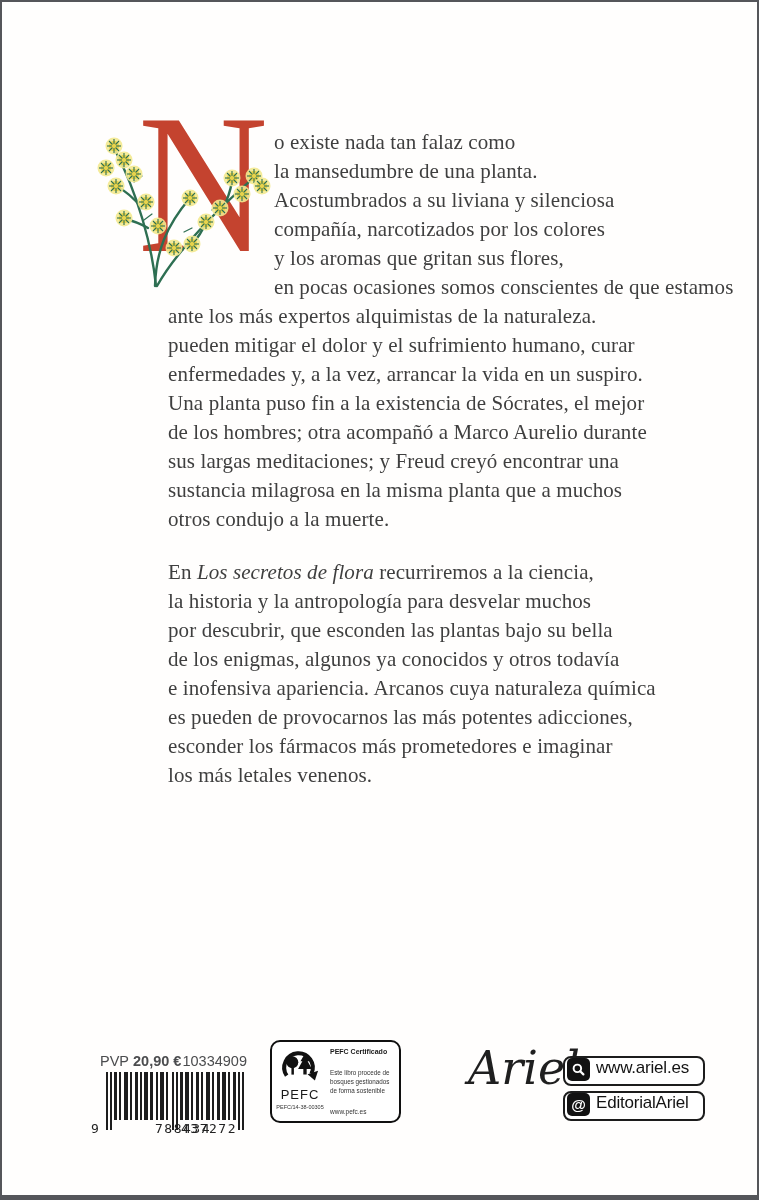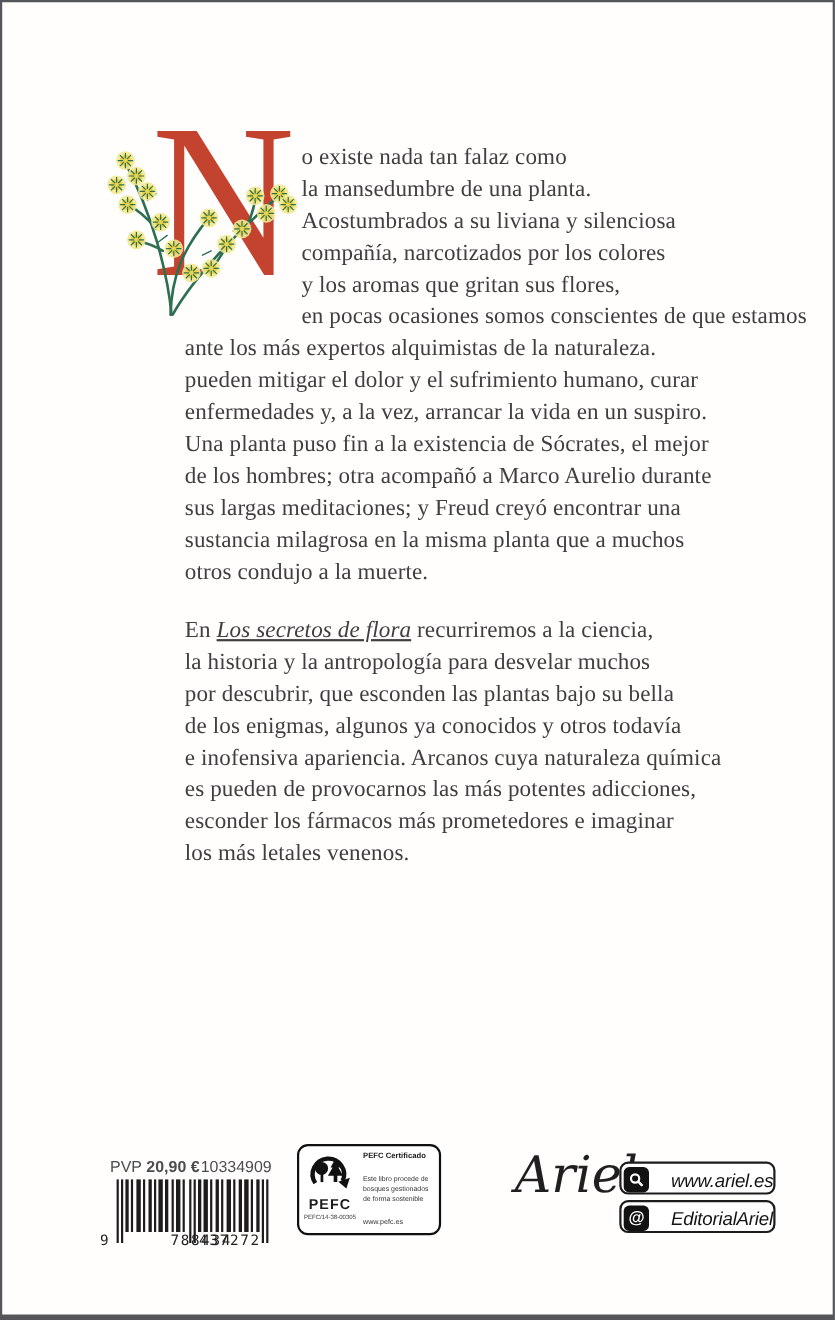--- a/index.html
+++ b/index.html
@@ -21,21 +21,21 @@
     color:#3f3f3f;
   }
   .line{
     font-size:21px;
     line-height:29px;
     white-space:nowrap;
     letter-spacing:.1px;
     margin-left:28px;
   }
   .para2{margin-top:24px;}
-  .italic{font-style:italic;text-decoration:underline;}
+  .italic{font-style:italic;}
 
   
   .dropcap-float{
     float:left;
     width:134px;height:146px;
     position:relative;
   }
   .dropcap{
     position:absolute;
     left:-2px;top:-44px;
@@ -78,21 +78,21 @@
     border:2.5px solid #101010;border-radius:10px;
     background:#fff;
     display:flex;
     font-family:"Liberation Sans", sans-serif;
     color:#1a1a1a;
   }
   .pefc-left{
     width:56px;display:flex;flex-direction:column;align-items:center;
     padding-top:5px;
   }
-  .pefc-word{font-weight:bold;font-size:13px;letter-spacing:1px;line-height:13px;margin-top:1px;}
+  .pefc-word{font-weight:normal;font-size:13px;letter-spacing:1px;line-height:13px;margin-top:1px;}
   .pefc-cert-num{font-size:5.5px;white-space:nowrap;margin-top:3px;color:#333;}
   .pefc-right{
     flex:1;display:flex;flex-direction:column;justify-content:space-between;
     padding:6px 3px 6px 2px;
   }
   .pefc-cert-label{font-weight:bold;font-size:7px;}
   .pefc-desc-line{font-size:6.3px;line-height:9px;color:#333;}
   .pefc-web{font-size:6.5px;color:#333;}
 
   .ariel-logo{
@@ -101,23 +101,22 @@
     font-style:italic;font-size:46px;line-height:46px;
     color:#1f1f1f;
   }
 
   .badges{position:absolute;left:561px;top:1054px;display:flex;flex-direction:column;gap:5px;}
   .badge{
     box-sizing:border-box;
     width:142px;height:30px;
     border:2.5px solid #1c1c1c;border-radius:8px;
     background:#fff;
-    display:flex;align-items:flex-end;gap:20px;
+    display:flex;align-items:flex-start;gap:6px;
     padding:0 4px 0 2px;
-    font-style:italic;
   }
   .badge-icon{
     width:23px;height:23px;border-radius:5px;
     background:#121212;flex:0 0 auto;
     display:flex;align-items:center;justify-content:center;
     color:#fff;
     font-family:"Liberation Sans", sans-serif;
     font-size:15px;font-weight:bold;
   }
   .badge-label{

